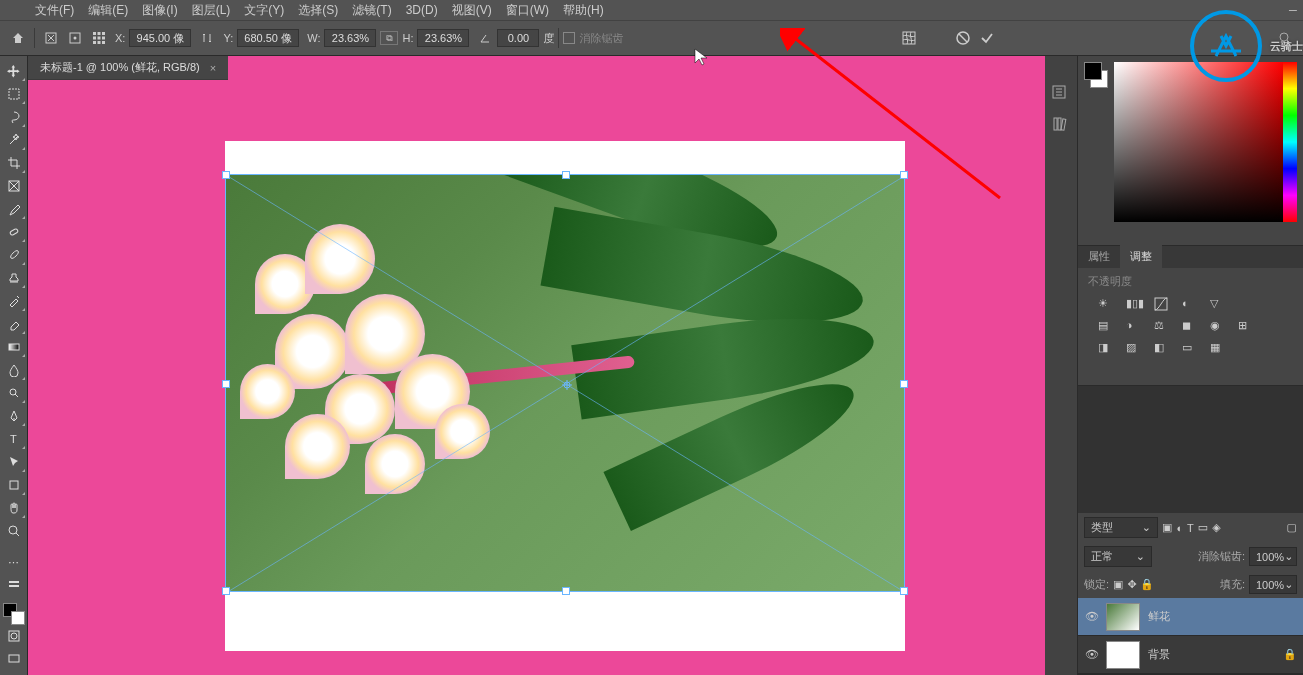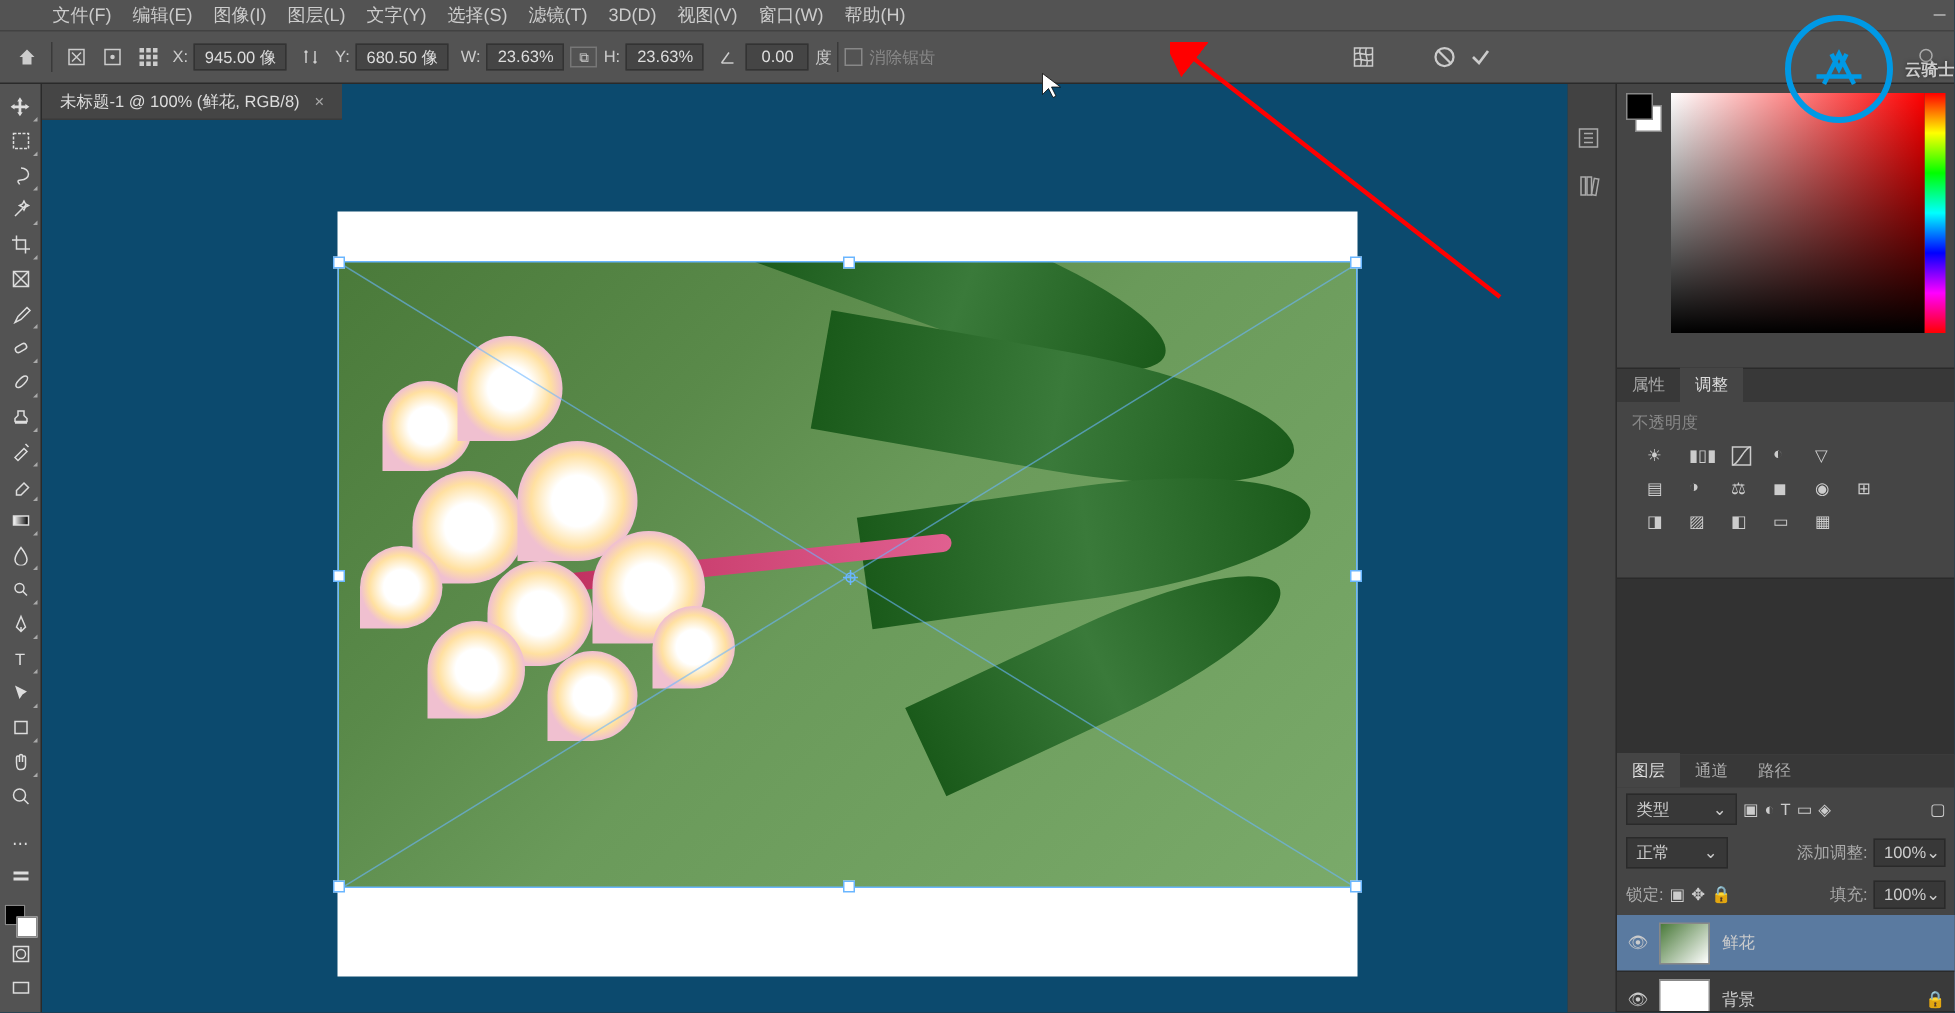--- a/index.html
+++ b/index.html
@@ -13,21 +13,21 @@
 .opt-label{margin-right:4px;font-size:11px}
 .opt-input{background:#454545;border:1px solid #333;color:#ddd;padding:2px 4px;width:62px;font-size:11px;text-align:center}
 .opt-icon{width:20px;height:20px;display:flex;align-items:center;justify-content:center;margin:0 2px}
 .opt-sep{width:1px;height:20px;background:#3a3a3a;margin:0 4px}
 .link-icon{border:1px solid #777;width:18px;height:14px;display:flex;align-items:center;justify-content:center;font-size:9px}
 .checkbox{width:12px;height:12px;border:1px solid #888;margin-right:4px;display:inline-block}
 .main-area{display:flex;height:619px}
 .toolbox{width:28px;background:#535353;display:flex;flex-direction:column;align-items:center;padding-top:4px;border-right:1px solid #2a2a2a}
 .tool{width:24px;height:22px;margin-bottom:1px;display:flex;align-items:center;justify-content:center;color:#ddd;cursor:pointer;position:relative}
 .tool .corner{position:absolute;bottom:1px;right:1px;width:0;height:0;border-left:3px solid transparent;border-bottom:3px solid #aaa}
-.canvas-area{flex:1;background:#0c4a6e;position:relative;overflow:hidden}
+.canvas-area{flex:1;background:#ec4899;position:relative;overflow:hidden}
 .doc-tab{background:#454545;height:24px;display:flex;align-items:center;padding:0 12px;width:fit-content;border-bottom:1px solid #3a3a3a}
 .doc-tab span{font-size:11px;color:#ddd}
 .doc-tab .close{margin-left:10px;color:#aaa;cursor:pointer}
 .canvas{position:absolute;left:197px;top:85px;width:680px;height:510px;background:#fff}
 .image-content{position:absolute;left:0;top:33px;width:680px;height:418px;background:linear-gradient(135deg,#4a7a3a 0%,#5a8a4a 30%,#6a9a5a 50%,#7aaa6a 100%);overflow:hidden}
 .flower{position:absolute;border-radius:50% 50% 50% 0;background:radial-gradient(#fff 30%,#ffe0a0 55%,#f0c0d0 70%)}
 .leaf{position:absolute;background:linear-gradient(90deg,#1a5a1a,#3a7a3a,#1a5a1a);border-radius:0 50% 50% 0}
 .transform-box{position:absolute;left:197px;top:118px;width:680px;height:418px;border:1px solid #6ab6ff;pointer-events:none}
 .transform-box .handle{position:absolute;width:8px;height:8px;background:#fff;border:1px solid #6ab6ff}
 .right-panels{width:226px;background:#454545;display:flex;flex-direction:column;border-left:1px solid #2a2a2a}
@@ -445,43 +445,38 @@
           <span class="aico">◧</span>
           <span class="aico">▭</span>
           <span class="aico">▦</span>
         </div>
       </div>
     </div>
 
     <div style="flex:1;background:#323232"></div>
 
     <div class="panel layers-panel" style="height:172px">
-      <div class="panel-tabs">
-        <div class="panel-tab active">图层</div>
-        <div class="panel-tab">通道</div>
-        <div class="panel-tab">路径</div>
-      </div>
       <div class="layers-controls">
         <div class="dd" style="width:74px">
             <span>类型</span>
             <span>⌄</span>
           </div>
         <span>▣</span>
         <span>◐</span>
         <span>T</span>
         <span>▭</span>
         <span>◈</span>
         <span style="margin-left:auto">▢</span>
       </div>
       <div class="layers-controls">
         <div class="dd" style="width:68px">
             <span>正常</span>
             <span>⌄</span>
           </div>
-        <span style="margin-left:auto;color:#aaa">添加调整:</span>
+        <span style="margin-left:auto;color:#aaa">消除锯齿:</span>
         <div class="dd" style="width:48px">
             <span>100%</span>
             <span>⌄</span>
           </div>
       </div>
       <div class="layers-controls">
         <span style="color:#aaa">锁定:</span>
         <span>▣</span>
         <span>✥</span>
         <span>🔒</span>

